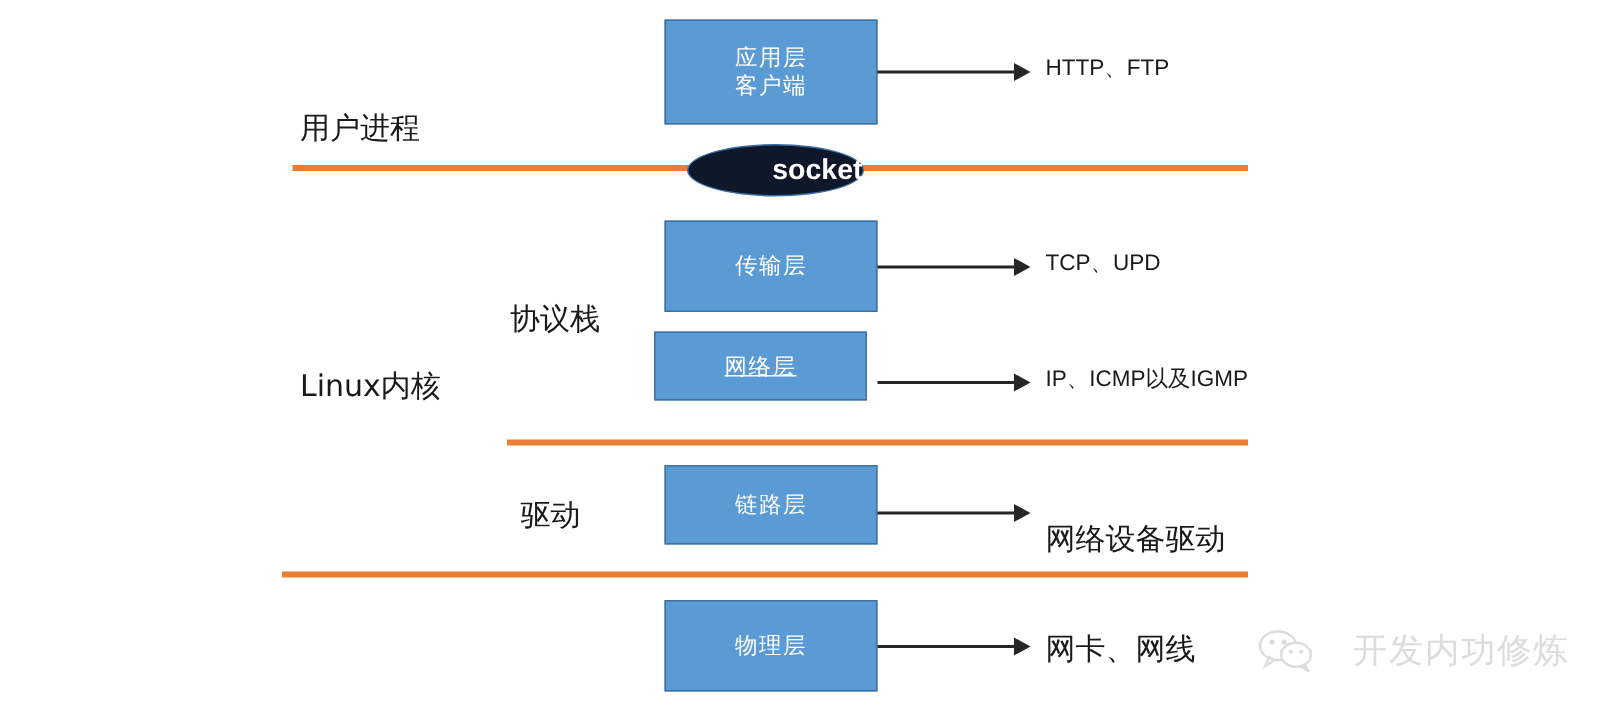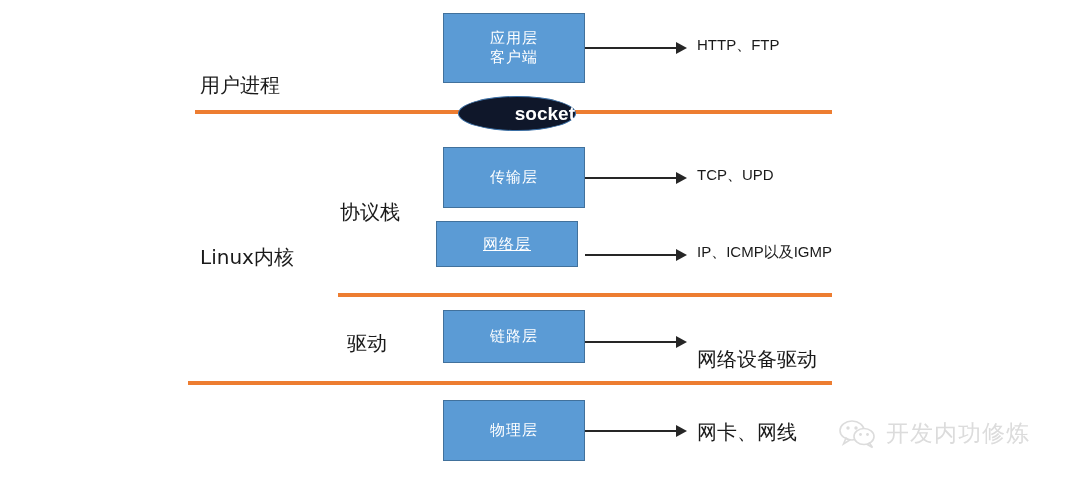--- a/index.html
+++ b/index.html
@@ -87,21 +87,21 @@
   .label-lat {
     font-family: "Liberation Sans", sans-serif;
     font-size: 15px;
   }
 
   
   .watermark {
     position: absolute;
     display: flex;
     align-items: center;
-    gap: 8px;
+    gap: 24px;
     color: #DCDCDC;
     font-size: 23px;
     letter-spacing: 1px;
     font-family: "DejaVu Sans", "Liberation Sans", sans-serif;
     user-select: none;
   }
   .watermark svg { display: block; }
 </style>
 </head>
 <body>

